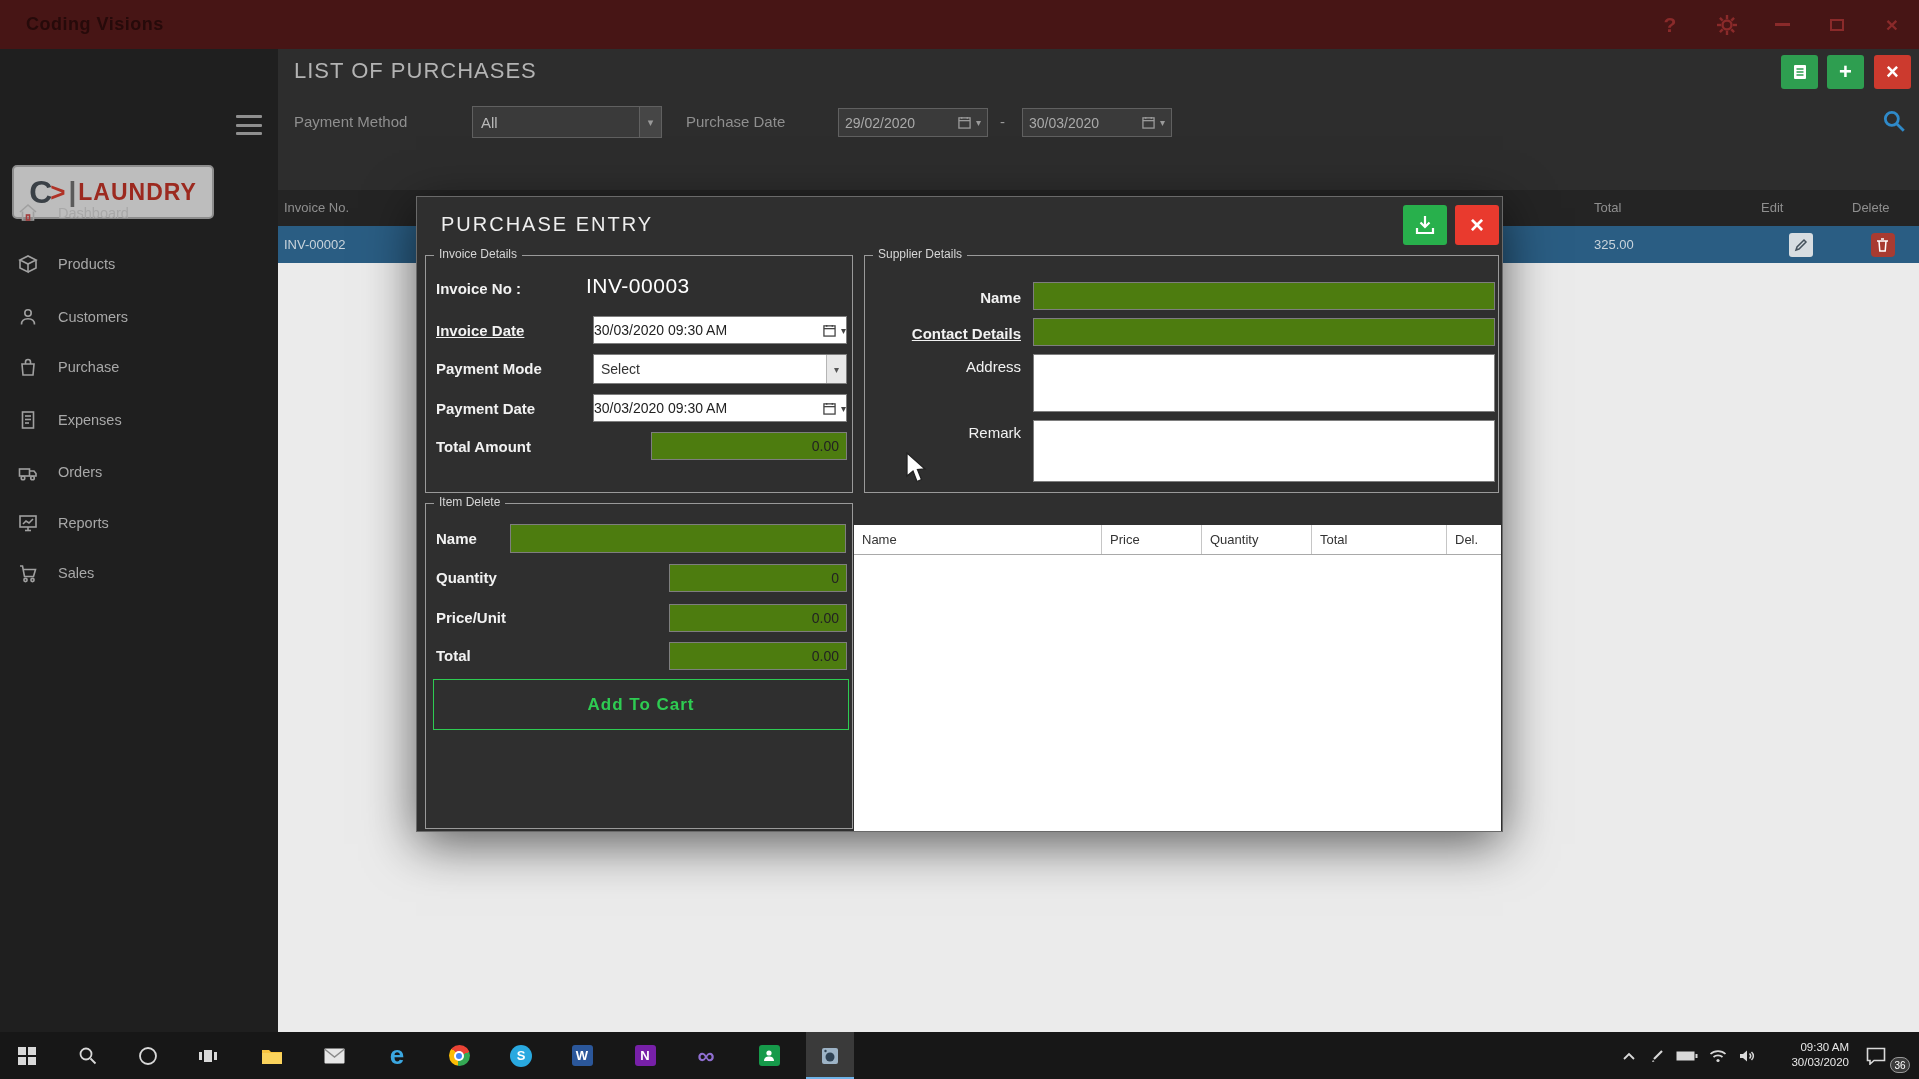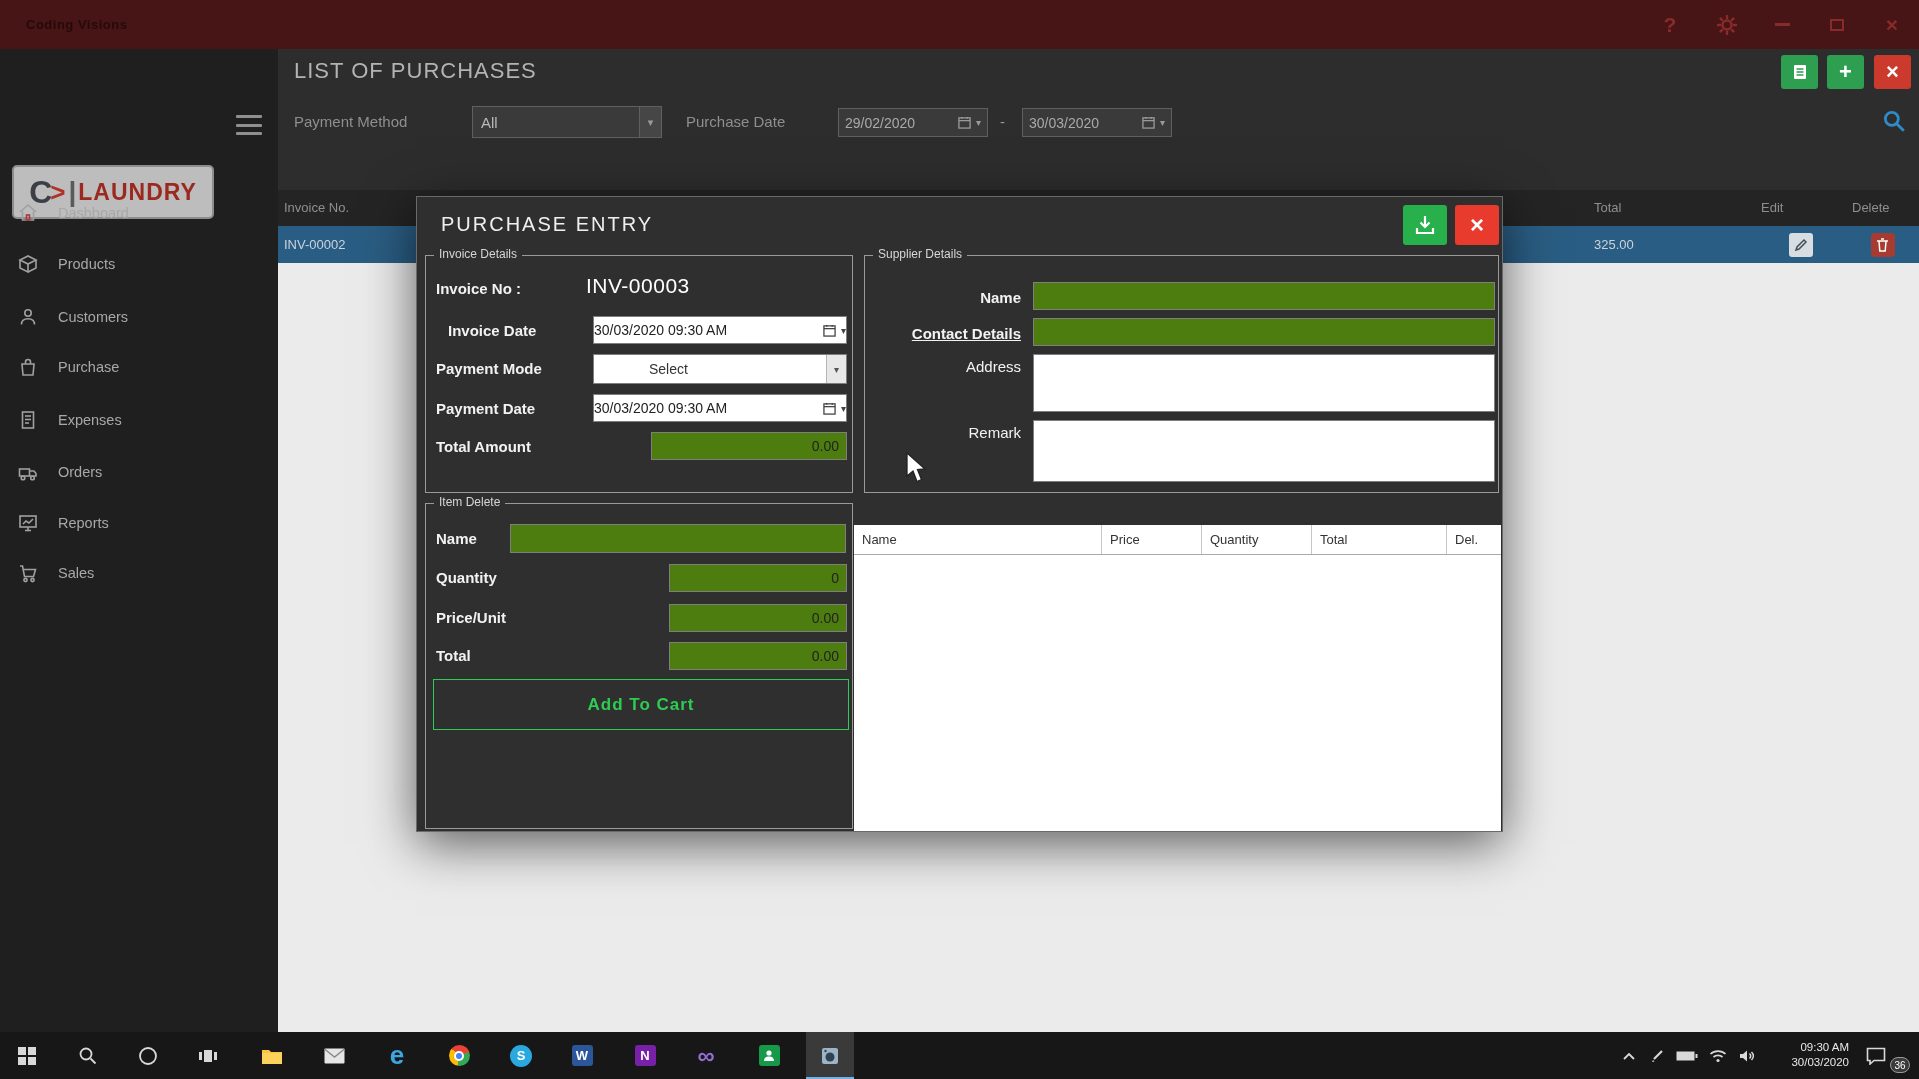--- a/index.html
+++ b/index.html
@@ -1,21 +1,21 @@
 <!DOCTYPE html>
 <html><head>
 <meta charset="utf-8">
 <style>
   *{box-sizing:border-box;margin:0;padding:0;}
   html,body{width:1919px;height:1079px;overflow:hidden;}
   body{position:relative;background:#0c0c0c;font-family:"Liberation Sans",sans-serif;}
   .abs{position:absolute;}
   
   .titlebar{left:0;top:0;width:1919px;height:49px;background:#471515;}
-  .tb-title{left:26px;top:0;line-height:49px;font-size:13px;font-weight:bold;color:#260a0a;letter-spacing:.5px;}
+  .tb-title{left:26px;top:0;line-height:49px;font-size:18px;font-weight:bold;color:#260a0a;letter-spacing:.5px;}
   .tb-ic{top:0;height:49px;width:46px;display:flex;align-items:center;justify-content:center;color:#8a2a2a;font-size:21px;font-weight:bold;}
   .min-bar{width:15px;height:3px;background:#8a2a2a;}
   .max-box{width:14px;height:12px;border:2px solid #8a2a2a;}
   
   .sidebar{left:0;top:49px;width:278px;height:983px;background:#1f1f1f;}
   .hamburger{left:236px;top:66px;width:26px;height:20px;display:flex;flex-direction:column;justify-content:space-between;}
   .hamburger span{display:block;height:3px;background:#8f8f8f;border-radius:1px;}
   .logo{left:12px;top:116px;width:202px;height:54px;background:#bdbdbd;border:2px solid #8d8d8d;border-radius:5px;display:flex;align-items:center;justify-content:center;}
   .logo .c{font-size:32px;font-weight:bold;color:#3a4046;}
   .logo .gt{font-size:26px;font-weight:bold;color:#b03226;margin:0 1px 0 -2px;}
@@ -55,21 +55,21 @@
   .mlabel{position:absolute;font-size:15px;font-weight:bold;color:#f2f2f2;white-space:nowrap;}
   .mlabel-r{position:absolute;left:0;width:156px;text-align:right;font-size:15px;color:#f2f2f2;white-space:nowrap;}
   .mlabel-r.b{font-weight:bold;}
   .bigval{position:absolute;font-size:21px;color:#ffffff;letter-spacing:.5px;white-space:nowrap;}
   .win-input{position:absolute;background:#4d7c0f;border:1px solid #7e7e7e;color:#222;font-size:14px;padding:12px 7px;font-family:inherit;outline:none;}
   .ta-right{text-align:right;}
   .win-text{position:absolute;background:#fff;border:1px solid #7e7e7e;color:#222;font-size:14px;padding:4px 7px;font-family:inherit;resize:none;outline:none;}
   .date-w{position:absolute;background:#fff;border:1px solid #7e7e7e;display:flex;align-items:center;gap:5px;padding:0 0;color:#222;font-size:14px;}
   .date-w .txt{flex:1;white-space:nowrap;}
   .date-w .arr{font-size:10px;color:#444;}
-  .combo-w{position:absolute;background:#fff;border:1px solid #7e7e7e;display:flex;align-items:center;color:#333;font-size:14px;padding-left:48px;}
+  .combo-w{position:absolute;background:#fff;border:1px solid #7e7e7e;display:flex;align-items:center;color:#333;font-size:14px;}
   .combo-w .txt{flex:1;padding-left:7px;}
   .combo-w .arr{width:20px;height:100%;background:#e8e8e8;border-left:1px solid #b5b5b5;display:flex;align-items:center;justify-content:center;color:#555;font-size:10px;}
   .addcart{position:absolute;left:7px;top:175px;width:416px;height:51px;background:transparent;border:1px solid #2ecc52;color:#2ecc52;font-weight:bold;font-size:17px;letter-spacing:1px;display:flex;align-items:center;justify-content:center;}
   .cart{left:437px;top:328px;width:647px;height:306px;background:#fff;}
   .cart-hd{display:flex;height:30px;border-bottom:1px solid #a9a9a9;}
   .cart-hd div{font-size:13px;color:#333;padding:7px 0 0 8px;border-right:1px solid #c6c6c6;white-space:nowrap;overflow:hidden;}
   .cart-hd div:last-child{border-right:none;}
   
   .taskbar{left:0;top:1032px;width:1919px;height:47px;background:#171717;}
   .tb-slot{position:absolute;top:0;height:47px;width:48px;display:flex;align-items:center;justify-content:center;}
@@ -301,21 +301,21 @@
   </div>
   <div class="abs m-close">
       <span>×</span>
     </div>
 
   <div class="abs group" style="left:8px;top:58px;width:428px;height:238px;">
     <span class="legend">Invoice Details</span>
     <span class="mlabel" style="left:10px;top:24px;">Invoice No :</span>
     <span class="bigval" style="left:160px;top:18px;">INV-00003</span>
 
-    <span class="mlabel" style="left:22px;top:66px;">Invoice Date</span>
+    <span class="mlabel" style="left:10px;top:66px;text-decoration:underline;">Invoice Date</span>
     <div class="date-w" style="left:167px;top:60px;width:254px;height:28px;">
       <span class="txt">30/03/2020 09:30 AM</span>
       <svg width="13" height="13" viewBox="0 0 14 14" stroke="#444" fill="none" stroke-width="1.4">
           <rect x="1" y="2" width="12" height="11"></rect>
           <line x1="1" y1="5" x2="13" y2="5"></line>
           <line x1="4" y1="1" x2="4" y2="3"></line>
           <line x1="10" y1="1" x2="10" y2="3"></line>
         </svg>
       <span class="arr">▾</span>
     </div>

